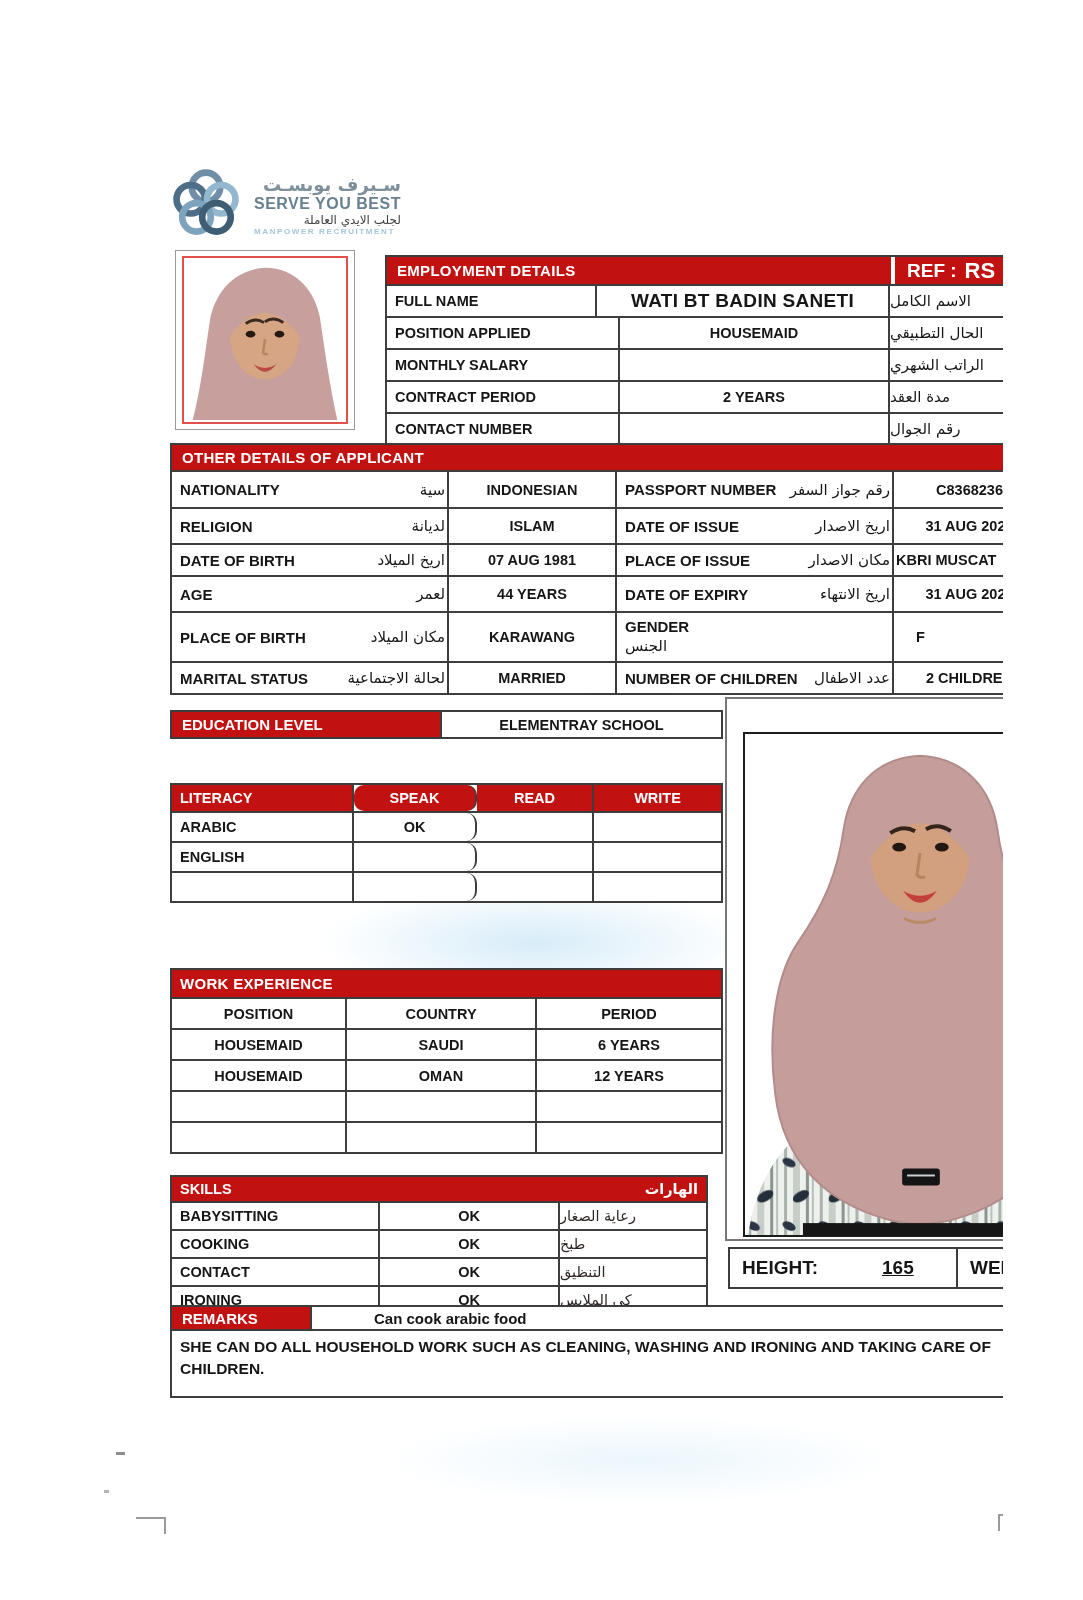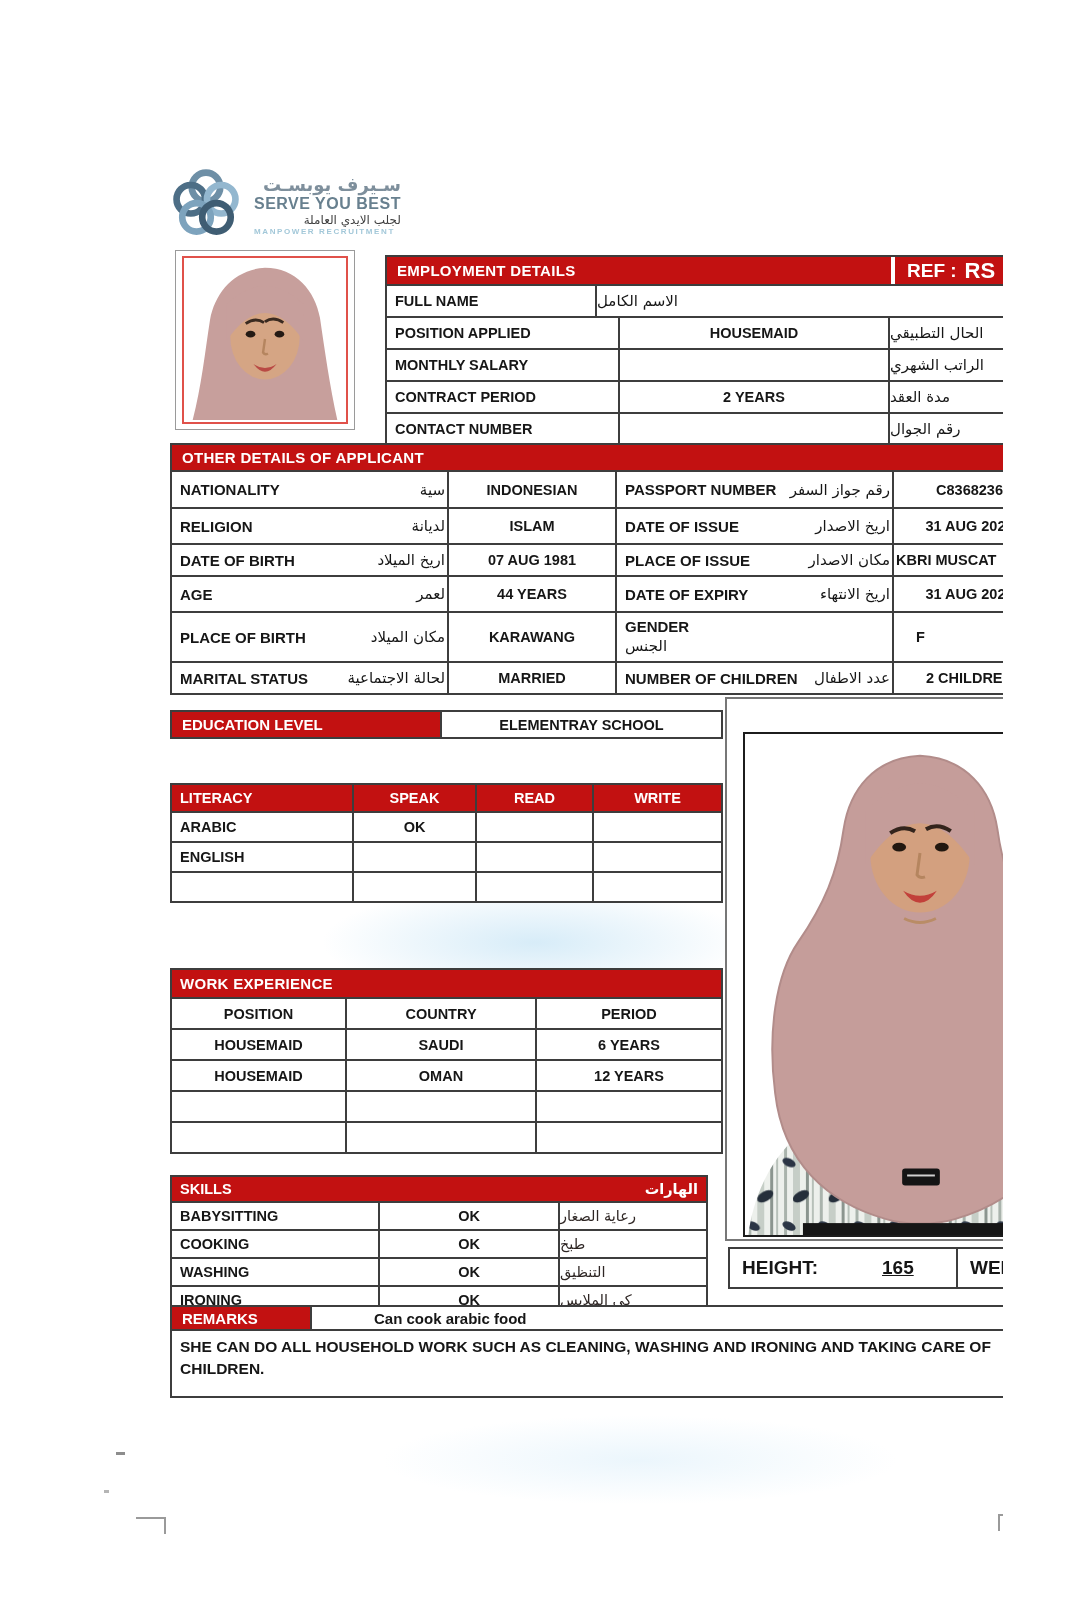--- a/index.html
+++ b/index.html
@@ -63,21 +63,21 @@
   .edu-label{width:270px;display:flex;align-items:center;padding-left:10px;font-size:15px;box-sizing:border-box;border:2px solid #3d3d3d;border-right:none;}
   .edu-value{width:283px;display:flex;align-items:center;justify-content:center;font-weight:bold;font-size:14.5px;background:#fff;border:2px solid #3d3d3d;box-sizing:border-box;}
 
   
   .lit{position:absolute;left:90px;top:783px;width:553px;border:2px solid #3d3d3d;box-sizing:border-box;background:#fff;}
   .lit-head{display:flex;height:26px;}
   .lit-head .c{display:flex;align-items:center;justify-content:center;font-size:14.5px;box-sizing:border-box;}
   .lit-row{display:flex;height:28px;border-top:2px solid #3d3d3d;}
   .lit-row .c{display:flex;align-items:center;font-weight:bold;font-size:14.5px;box-sizing:border-box;}
   .lc0{width:182px;padding-left:8px;justify-content:flex-start !important;border-right:2px solid #3d3d3d;}
-  .lc1{width:123px;justify-content:center;border-right:2px solid #3d3d3d;}
+  .lc1{width:123px;justify-content:center;border-right:2px solid #3d3d3d;border-radius:10px;}
   .lc2{width:117px;justify-content:center;border-right:2px solid #3d3d3d;}
   .lc3{flex:1;justify-content:center;}
 
   
   .we{position:absolute;left:90px;top:968px;width:553px;border:2px solid #3d3d3d;box-sizing:border-box;background:#fff;}
   .we-head{height:27px;display:flex;align-items:center;padding-left:8px;font-size:15px;letter-spacing:.3px;}
   .we-cols{display:flex;height:29px;border-top:2px solid #3d3d3d;}
   .we-row{display:flex;height:29px;border-top:2px solid #3d3d3d;}
   .we .c{display:flex;align-items:center;justify-content:center;font-weight:bold;font-size:14.5px;box-sizing:border-box;}
   .wc0{width:175px;border-right:2px solid #3d3d3d;}
@@ -169,20 +169,21 @@
     <div class="emp-head">
       <div class="emp-head-main red">EMPLOYMENT DETAILS</div>
       <div class="emp-head-gap"></div>
       <div class="emp-head-ref red">
         <span class="ref-label">REF :</span>
         <span class="ref-value">RS</span>
       </div>
     </div>
     <div class="emp-row r1">
       <div class="emp-label">FULL NAME</div>
+      <div class="emp-value">WATI BT BADIN SANETI</div>
       <div class="emp-ar ar">الاسم الكامل</div>
     </div>
     <div class="emp-row">
       <div class="emp-label">POSITION APPLIED</div>
       <div class="emp-value">HOUSEMAID</div>
       <div class="emp-ar ar">الحال التطبيقي</div>
     </div>
     <div class="emp-row">
       <div class="emp-label">MONTHLY SALARY</div>
       <div class="emp-value"></div>
@@ -394,21 +395,21 @@
       <div class="c skc0">BABYSITTING</div>
       <div class="c skc1">OK</div>
       <div class="c skc2 ar">رعاية الصغار</div>
     </div>
     <div class="sk-row">
       <div class="c skc0">COOKING</div>
       <div class="c skc1">OK</div>
       <div class="c skc2 ar">طبخ</div>
     </div>
     <div class="sk-row">
-      <div class="c skc0">WASHING</div>
+      <div class="c skc0">CONTACT</div>
       <div class="c skc1">OK</div>
       <div class="c skc2 ar">التنظيق</div>
     </div>
     <div class="sk-row">
       <div class="c skc0">IRONING</div>
       <div class="c skc1">OK</div>
       <div class="c skc2 ar">كي الملابس</div>
     </div>
   </div>
 

